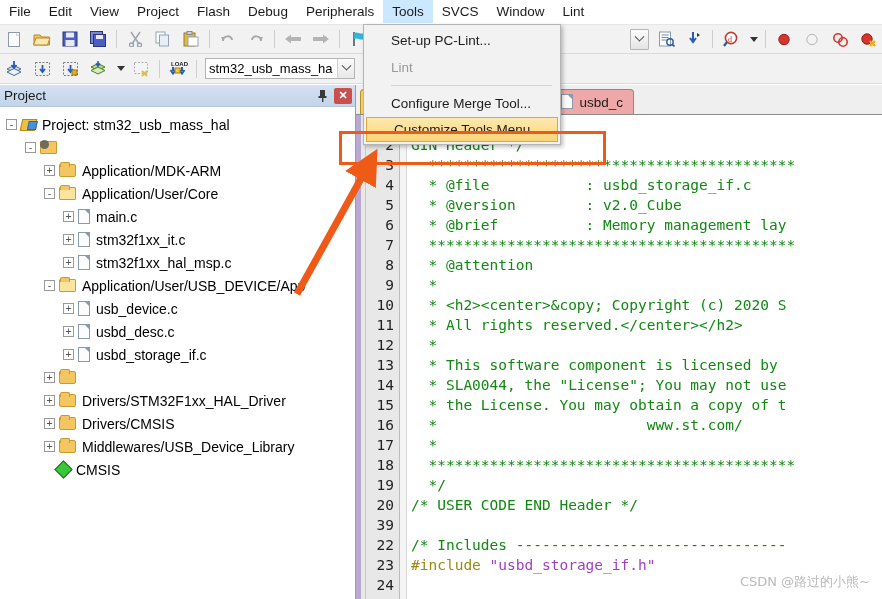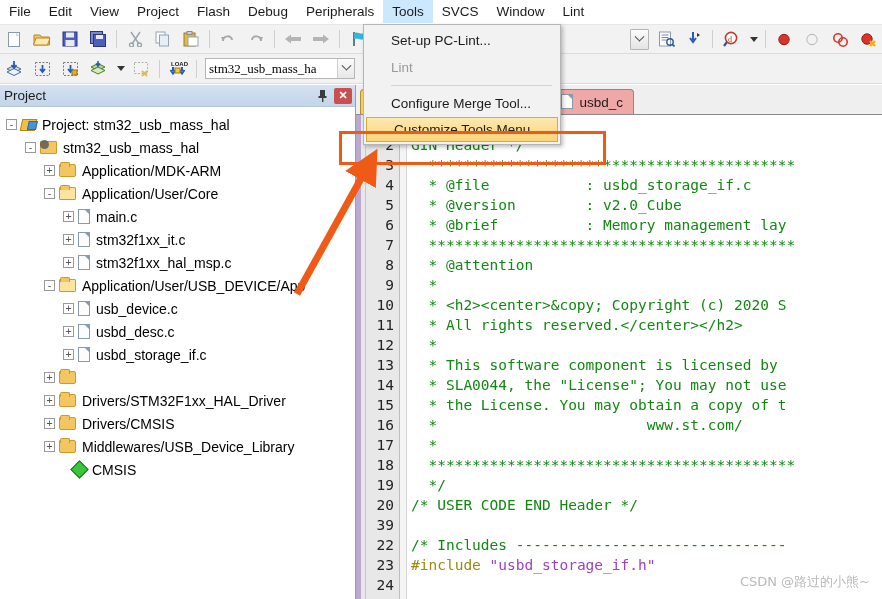--- a/index.html
+++ b/index.html
@@ -40,21 +40,21 @@
     display:flex; align-items:center; justify-content:center;
     border:1px solid transparent; border-radius:2px;
     position:relative;
   }
   .tb-sep { width:1px; height:18px; background:#cfcfcf; margin:0 4px; }
   .tb-spacer { flex:1; }
 
   .proj-combo {
     height:21px; min-width:150px; background:#ffffff;
     border:1px solid #b5b5b5; display:flex; align-items:center;
-    margin-left:4px; font-size:13px; color:#000; overflow:hidden;font-family:Liberation Serif, serif;
+    margin-left:4px; font-size:13px; color:#000; overflow:hidden;
   }
   .proj-combo .txt { padding:0 3px; white-space:nowrap; overflow:hidden; flex:1; }
   .combo-arrow {
     width:17px; height:19px; background:linear-gradient(#fbfbfb,#e8e8e8);
     border-left:1px solid #cfcfcf;
     display:flex; align-items:center; justify-content:center; flex:none;
   }
   .small-combo-arrow {
     width:19px; height:21px; background:linear-gradient(#fdfdfd,#e4e4e4);
     border:1px solid #b5b5b5; border-radius:1px;
@@ -397,21 +397,20 @@
     </div>
     <div id="tree">
         <div class="node" style="padding-left: 6px;">
           <span class="exp">-</span>
           <span class="ic ic-proj"></span>
           <span>Project: stm32_usb_mass_hal</span>
         </div>
         <div class="node" style="padding-left: 25px;">
           <span class="exp">-</span>
           <span class="ic ic-target"></span>
-          <span>stm32_usb_mass_hal</span>
         </div>
         <div class="node" style="padding-left: 44px;">
           <span class="exp">+</span>
           <span class="ic ic-folder"></span>
           <span>Application/MDK-ARM</span>
         </div>
         <div class="node" style="padding-left: 44px;">
           <span class="exp">-</span>
           <span class="ic ic-folder-open"></span>
           <span>Application/User/Core</span>
@@ -463,21 +462,21 @@
         <div class="node" style="padding-left: 44px;">
           <span class="exp">+</span>
           <span class="ic ic-folder"></span>
           <span>Drivers/CMSIS</span>
         </div>
         <div class="node" style="padding-left: 44px;">
           <span class="exp">+</span>
           <span class="ic ic-folder"></span>
           <span>Middlewares/USB_Device_Library</span>
         </div>
-        <div class="node" style="padding-left: 56px;">
+        <div class="node" style="padding-left: 40px;">
           <span class="exp-blank"></span>
           <span class="ic ic-diamond"></span>
           <span>CMSIS</span>
         </div>
       </div>
   </div>
 
   <div id="editor">
     <div id="tabstrip">
       <div class="tab" style="background:#fbd265;width:26px;padding:0;border-color:#b09030"></div>

